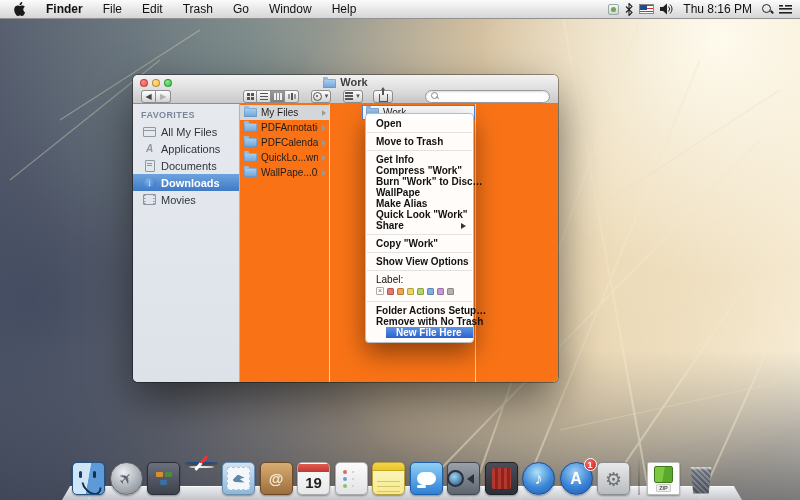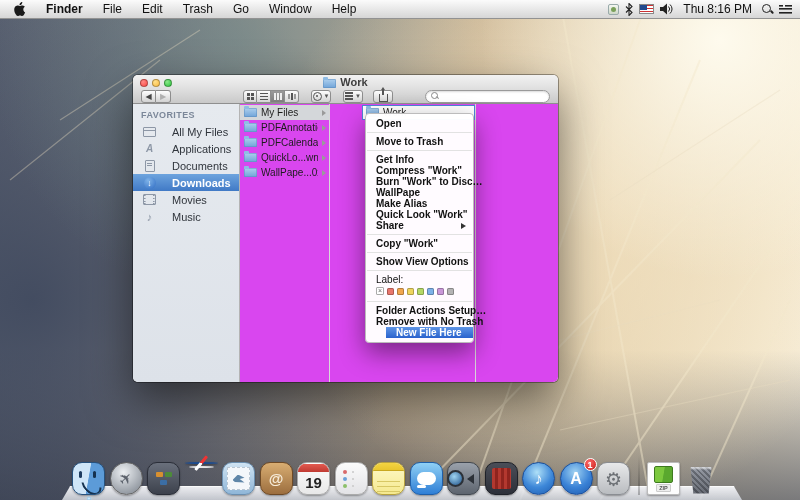--- a/index.html
+++ b/index.html
@@ -102,40 +102,40 @@
       border:2.3px solid transparent; border-bottom:3px solid #555; transform:translateY(-3px); }
   .searchfield { margin-left:auto; width:125px; height:13px; border-radius:7px; border:1px solid #9a9a9a;
       background:#fff; display:flex; align-items:center; padding:0 5px; box-shadow:inset 0 1px 2px rgba(0,0,0,.15); }
   .mag { width:8px; height:8px; position:relative; flex:0 0 auto; }
   .mag::before { content:""; position:absolute; left:0; top:0; width:5px; height:5px; border:1.2px solid #8a8a8a; border-radius:50%; }
   .mag::after { content:""; position:absolute; left:5.4px; top:5.4px; width:3px; height:1.3px; background:#8a8a8a; transform:rotate(45deg); }
 
   .win-body { flex:1; display:flex; min-height:0; border-radius:0 0 5px 5px; overflow:hidden; }
   .sidebar { width:107px; background:linear-gradient(#e6eaef,#dde2e9); border-right:1px solid #b4b4b4; padding-top:6px; font-size:11px; color:#30353c; }
   .sb-head { font-size:9px; font-weight:bold; color:#7b8799; letter-spacing:.4px; padding:0 0 3px 8px; }
-  .sb-item { height:17px; display:flex; align-items:center; gap:16px; padding-left:10px; }
+  .sb-item { height:17px; display:flex; align-items:center; gap:5px; padding-left:10px; }
   .sb-item.selected { background:linear-gradient(#6da4de,#4079c6); color:#fff; font-weight:bold; }
   .sb-ic { width:13px; height:13px; flex:0 0 auto; position:relative; display:flex; align-items:center; justify-content:center; color:#8d97a6; font-size:10px; }
   .ic-all-my-files::before { content:""; width:11px; height:8px; border:1.3px solid #8d97a6; border-radius:1px;
       background:linear-gradient(#8d97a6 0 0) 0 2.5px/11px 1.2px no-repeat; }
   .ic-applications::before { content:"A"; font-style:italic; font-weight:bold; color:#8d97a6; font-size:10px; }
   .ic-desktop::before { content:""; width:11px; height:7px; border:1.3px solid #8d97a6; border-radius:1px; box-shadow:0 2px 0 -0.7px #8d97a6; }
   .ic-documents::before { content:""; width:8px; height:10px; border:1.2px solid #8d97a6; border-radius:1px;
       background:linear-gradient(#8d97a6 0 0) 1px 2px/5px 1px no-repeat, linear-gradient(#8d97a6 0 0) 1px 4px/5px 1px no-repeat; }
   .ic-downloads::before { content:"↓"; width:12px; height:12px; border-radius:50%;
       background:radial-gradient(circle at 35% 30%, #7fb3e8, #2f6cc4); color:#fff; font-size:9px; font-weight:bold;
       display:flex; align-items:center; justify-content:center; }
   .ic-movies::before { content:""; width:11px; height:9px; border:1.3px solid #8d97a6; border-radius:1px;
       background:repeating-linear-gradient(#8d97a6 0 1.2px, transparent 1.2px 2.8px) 0 0/1.6px 100% no-repeat,
                  repeating-linear-gradient(#8d97a6 0 1.2px, transparent 1.2px 2.8px) 100% 0/1.6px 100% no-repeat; }
   .ic-music::before { content:"♪"; color:#8d97a6; font-size:11px; }
   .ic-pictures::before { content:""; width:11px; height:8px; border:1.2px solid #8d97a6; border-radius:1px;
       background:linear-gradient(45deg, transparent 48%, #8d97a6 50%) 0 2px/10px 5px no-repeat; }
 
-  .columns { flex:1; display:flex; background:#d946ef; position:relative;gap:32px; }
+  .columns { flex:1; display:flex; background:#f97316; position:relative;gap:32px; }
   .col { border-right:1px solid #d8d8d8; padding-top:1px; }
   .col1 { width:90px; }
   .col2 { width:114px; }
   .col3 { flex:1; border-right:none; }
   .frow { height:15px; display:flex; align-items:center; gap:4px; padding:0 3px 0 4px; font-size:10px; color:#1c1c1c; white-space:nowrap; position:relative; }
   .frow.selected { background:#d4d7da; }
   .frow .fname { overflow:hidden; text-overflow:clip; flex:1; }
   .folder-ic { width:13px; height:9px; border-radius:1.5px; flex:0 0 auto; position:relative;
       background:linear-gradient(#aed0ee,#6fa3d8); box-shadow:inset 0 0 0 .5px #5b8cbe; }
   .folder-ic::before { content:""; position:absolute; top:-2px; left:0; width:5px; height:2.5px; border-radius:1px 1px 0 0; background:#8fbce4; }
@@ -159,21 +159,21 @@
   .swatch.clear { background:#fff; border:1px solid #aaa; color:#666; font-size:7px; line-height:6px; text-align:center; width:8px; height:8px; border-radius:1px; }
 
   
   .dock { position:absolute; left:62px; right:58px; bottom:0; height:52px; z-index:30; }
   .shelf { position:absolute; bottom:0; left:0; right:0; height:14px;
       background:linear-gradient(rgba(244,245,248,.95), rgba(205,208,215,.9));
       clip-path:polygon(1.2% 0, 98.8% 0, 100% 100%, 0 100%);
       border-top:1px solid rgba(255,255,255,.9); box-shadow:0 -1px 2px rgba(0,0,0,.15); }
   .dock-items { position:absolute; bottom:5px; left:10px; right:10px; display:flex; align-items:flex-end; gap:4.5px; }
   .dock-item { position:relative; width:33px; height:33px; flex:0 0 auto; }
-  .di { position:absolute; inset:0; border-radius:10px; box-shadow:0 1px 2px rgba(0,0,0,.35); display:flex; align-items:center; justify-content:center; }
+  .di { position:absolute; inset:0; border-radius:5px; box-shadow:0 1px 2px rgba(0,0,0,.35); display:flex; align-items:center; justify-content:center; }
   .run-dot { position:absolute; left:50%; bottom:-5px; width:4px; height:3px; border-radius:50%; transform:translateX(-50%);
       background:radial-gradient(#dff2ff,#6db6e8); box-shadow:0 0 3px #aee0ff; }
 
   .di.finder { background:linear-gradient(100deg,#cfe6f8 49%, #5c9bd8 51%); border:1px solid #27527e; position:absolute; overflow:hidden; }
   .di.finder::before { content:""; position:absolute; left:6px; top:8px; width:3px; height:7px; border-radius:2px; background:#1d3c60; box-shadow:14px 0 0 #16324f; }
   .di.finder::after { content:""; position:absolute; left:7px; top:14px; width:19px; height:12px; border:2.2px solid #16324f; border-radius:50%; border-top-color:transparent; border-left-color:transparent; transform:rotate(45deg); }
   .di.launchpad { border-radius:50%; background:radial-gradient(circle at 40% 30%, #eceff2, #9aa0a8 70%, #7d828a); border:1px solid #666; }
   .di.launchpad::before { content:"✈"; transform:rotate(-45deg); color:#5b616b; font-size:16px; }
   .di.mission-control { background:linear-gradient(#6a707c,#3c414c); border:1px solid #2a2e38; }
   .di.mission-control::before { content:""; width:7px; height:5px; background:#d8902f; border-radius:1px;
@@ -338,24 +338,20 @@
           <span>Documents</span>
         </div>
       <div class="sb-item selected">
           <span class="sb-ic ic-downloads"></span>
           <span>Downloads</span>
         </div>
       <div class="sb-item">
           <span class="sb-ic ic-movies"></span>
           <span>Movies</span>
         </div>
-      <div class="sb-item">
-          <span class="sb-ic ic-music"></span>
-          <span>Music</span>
-        </div>
     </div>
 
     <div class="columns">
       <div class="col col1">
         <div class="frow selected">
             <span class="folder-ic"></span>
             <span class="fname">My Files</span>
             <span class="chev"></span>
           </div>
         <div class="frow">

